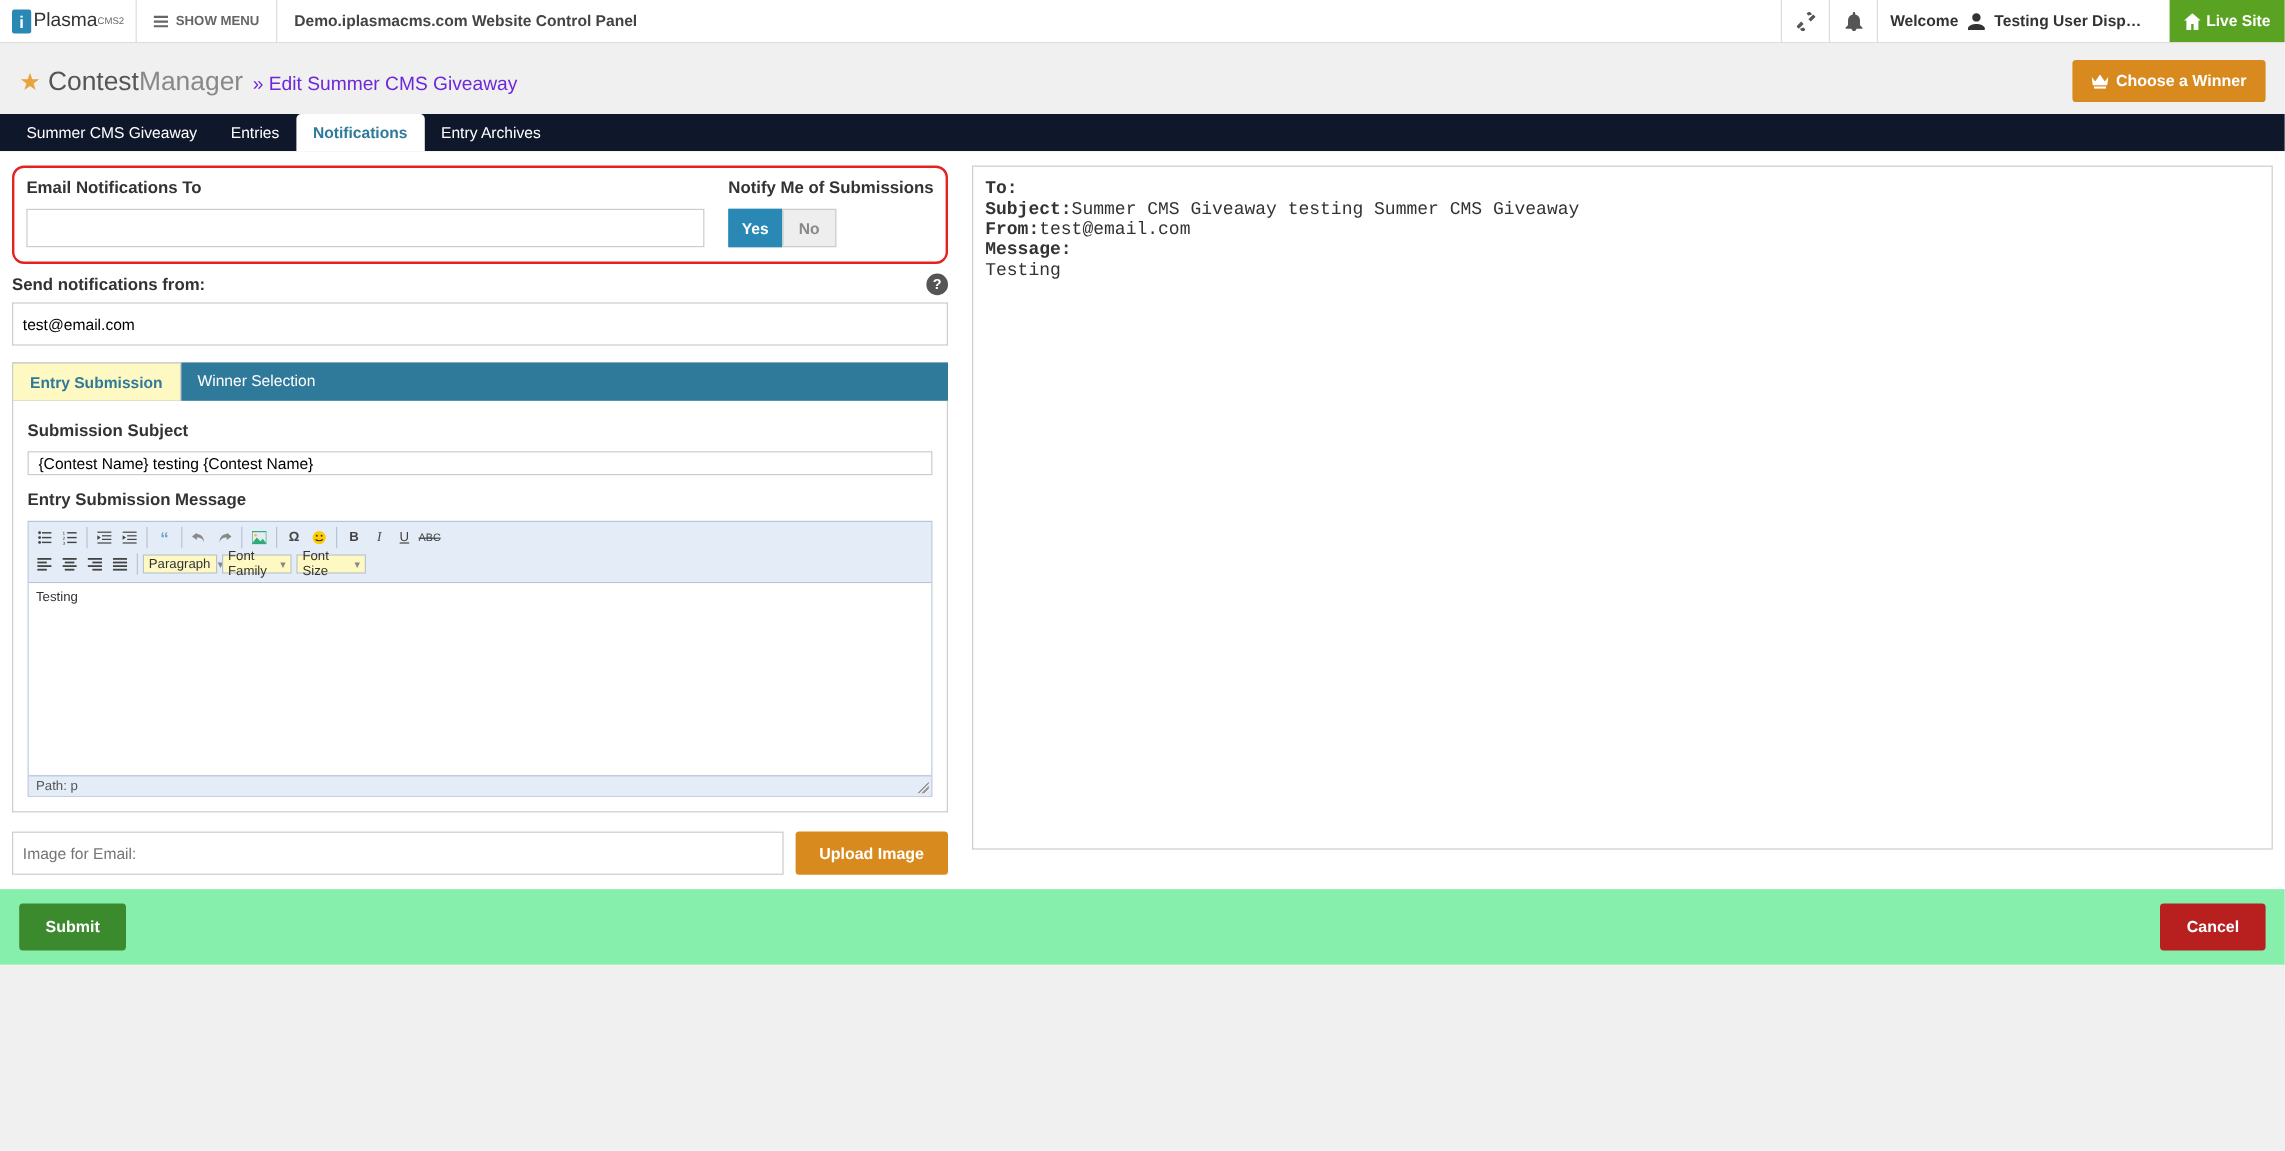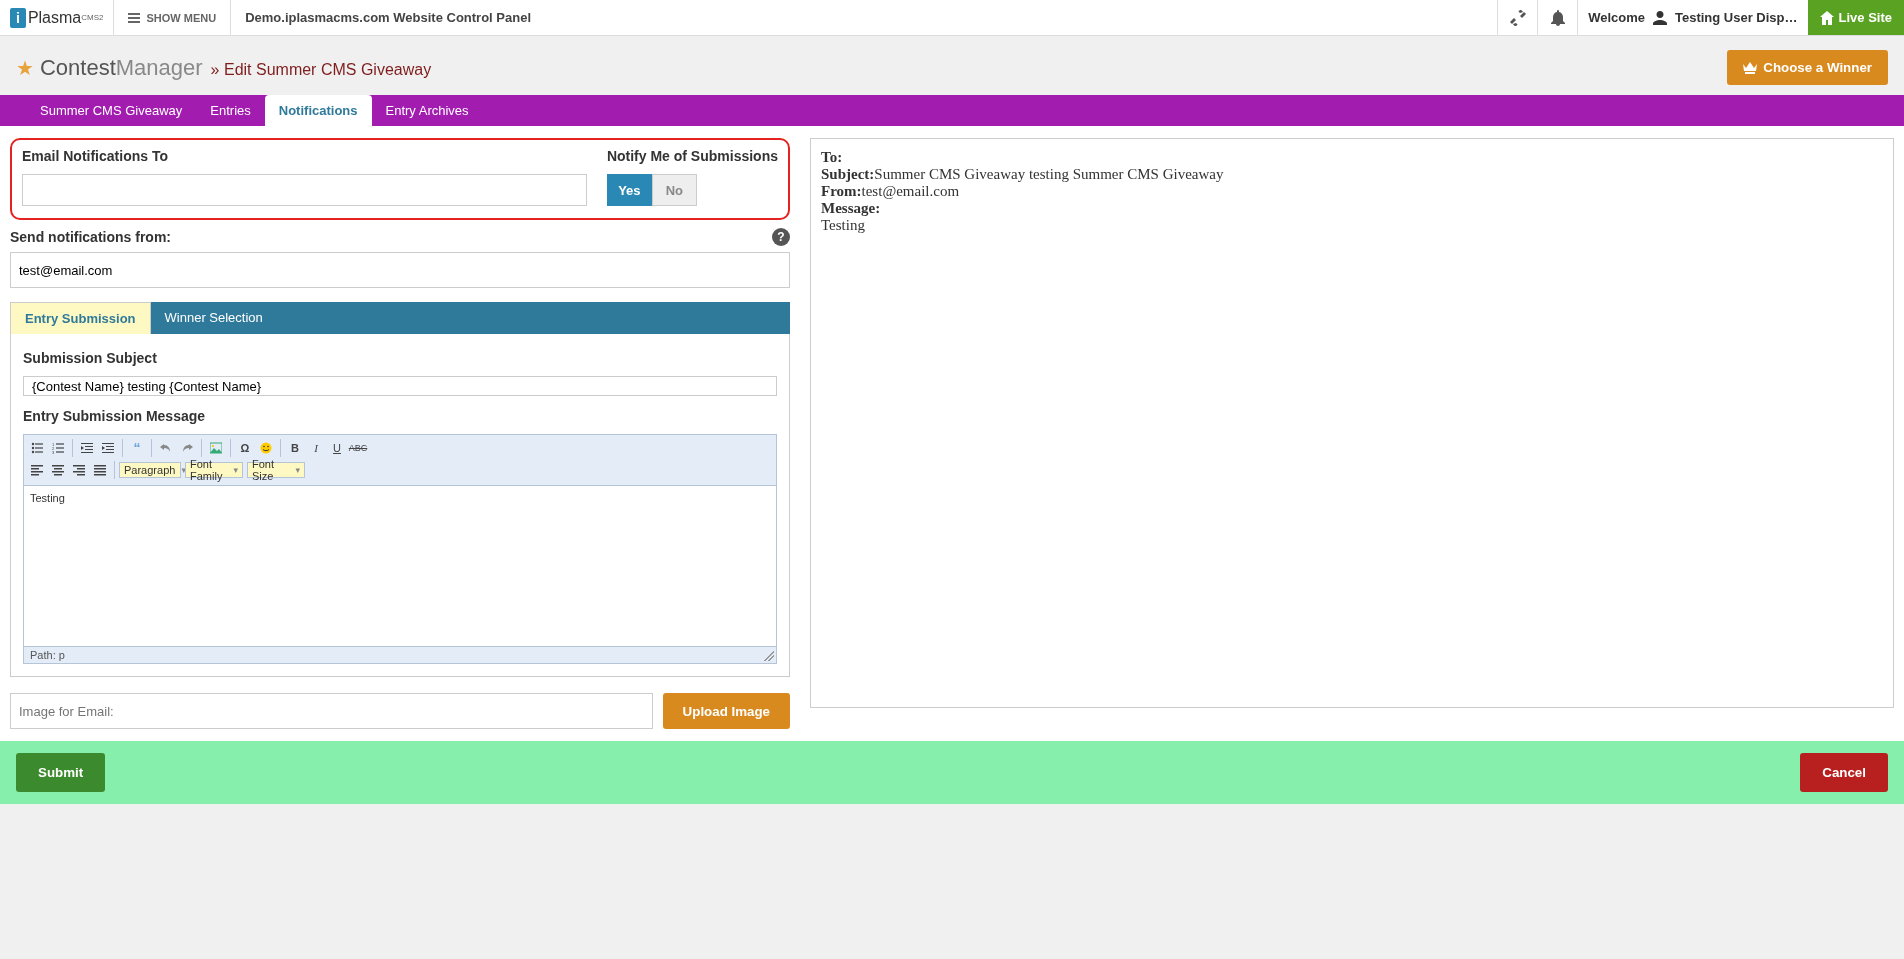--- a/index.html
+++ b/index.html
@@ -10,42 +10,42 @@
   .logo-box { display: flex; align-items: center; padding: 0 10px; border-right: 1px solid #ddd; }
   .logo-i { background: #2a88b5; color: #fff; font-weight: bold; padding: 2px 6px; border-radius: 2px; margin-right: 2px; font-size: 14px; display: flex; align-items: center; }
   .logo-text { font-size: 16px; color: #333; }
   .logo-small { font-size: 8px; color: #666; vertical-align: top; }
   .showmenu { display: flex; align-items: center; padding: 0 14px; color: #666; font-size: 11px; font-weight: bold; border-right: 1px solid #ddd; cursor: pointer; }
   .showmenu svg { margin-right: 6px; }
   .site-title { flex: 1; display: flex; align-items: center; padding: 0 14px; font-weight: bold; color: #444; }
   .top-icon { display: flex; align-items: center; justify-content: center; width: 40px; border-left: 1px solid #ddd; cursor: pointer; color: #555; }
   .welcome { display: flex; align-items: center; padding: 0 10px; border-left: 1px solid #ddd; font-weight: bold; color: #333; }
   .welcome .usericon { margin: 0 6px; }
-  .livesite { display: flex; align-items: center; padding: 0 12px; background: #5aa322; color: #fff; font-weight: bold; cursor: pointer; }
+  .livesite { display: flex; align-items: center; padding: 0 12px; background: #5aa322; color: #fff; font-weight: bold; cursor: pointer; margin-left: 13px; }
   .livesite svg { margin-right: 5px; }
   
   
   .page-header { display: flex; align-items: center; justify-content: space-between; padding: 14px 16px 10px; }
   .ph-left { display: flex; align-items: baseline; }
   .star { color: #e8a33d; font-size: 20px; margin-right: 6px; }
   .ph-title { font-size: 22px; color: #555; }
   .ph-title .light { color: #888; font-weight: 400; }
-  .ph-bc { color: #7f1d1d; font-size: 16px; margin-left: 8px; }
+  .ph-bc { color: #6d28d9; font-size: 16px; margin-left: 8px; }
   .choose-winner { background: #d98a1f; color: #fff; border: none; padding: 10px 16px; font-weight: bold; border-radius: 3px; cursor: pointer; display: flex; align-items: center; }
   .choose-winner svg { margin-right: 6px; }
   
   
-  .main-tabs { background: #a21caf; display: flex; padding-left: 26px; }
+  .main-tabs { background: #0f172a; display: flex; padding-left: 8px; }
   .main-tab { color: #fff; padding: 8px 14px; cursor: pointer; font-size: 13px; }
   .main-tab.active { background: #fff; color: #2f7a9a; border-radius: 4px 4px 0 0; font-weight: bold; }
   
   
   .content { display: flex; padding: 12px 10px; gap: 20px; background: #fff; margin: 0; align-items: flex-start; }
   .left-col { flex: 0 0 780px; }
-  .right-col { flex: 1; border: 1px solid #ccc; padding: 10px; font-family: Liberation Serif, serif; font-size: 15px; background: #fff; min-height: 570px; }
+  .right-col { flex: 1; border: 1px solid #ccc; padding: 10px; font-family: Liberation Mono, monospace; font-size: 15px; background: #fff; min-height: 570px; }
   
   .highlight-box { border: 2px solid #e42320; border-radius: 10px; padding: 8px 10px 12px; display: flex; gap: 20px; margin-bottom: 6px; }
   .field-group { display: flex; flex-direction: column; }
   .field-group.grow { flex: 1; }
   .field-label { font-weight: bold; color: #333; margin-bottom: 10px; font-size: 14px; }
   .toggle { display: flex; }
   .toggle-btn { width: 45px; height: 32px; display: flex; align-items: center; justify-content: center; font-weight: bold; cursor: pointer; border: 1px solid #ccc; }
   .toggle-btn.yes { background: #2a88b5; color: #fff; border-color: #2a88b5; }
   .toggle-btn.no { background: #eee; color: #888; }
   input[type=text].wide { width: 100%; height: 32px; padding: 4px 8px; border: 1px solid #ccc; background: #fff; font-size: 13px; }

